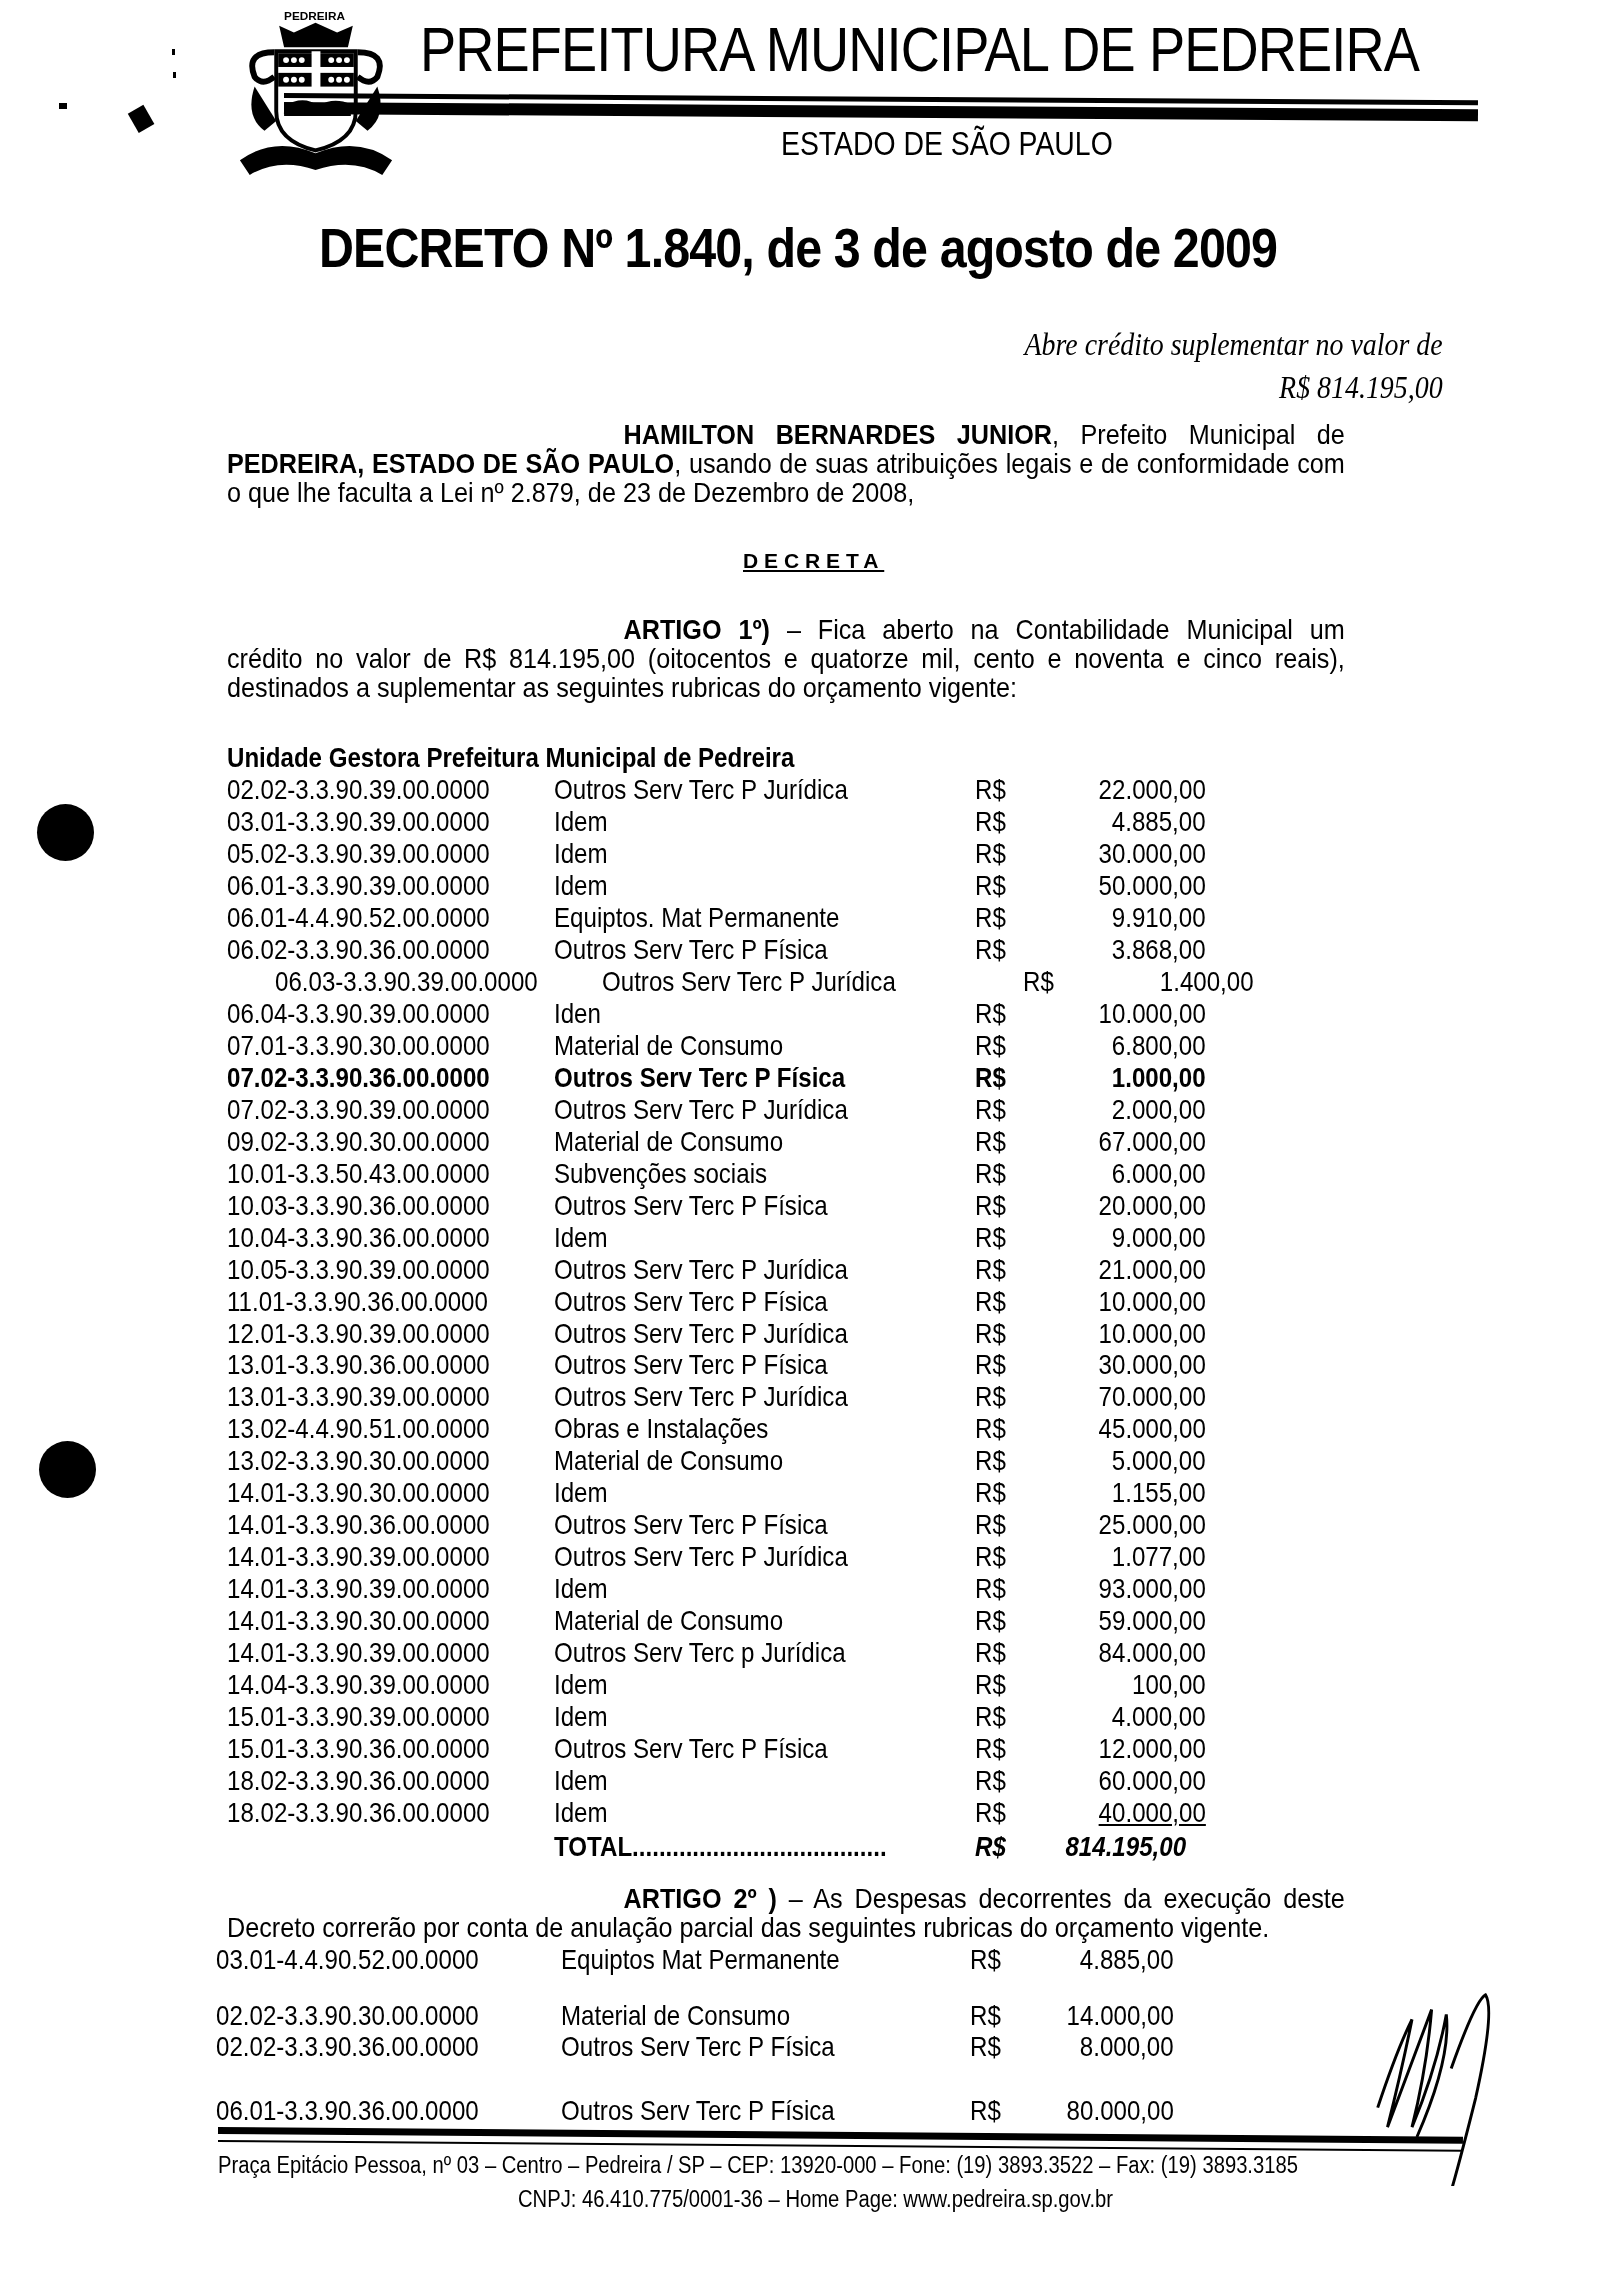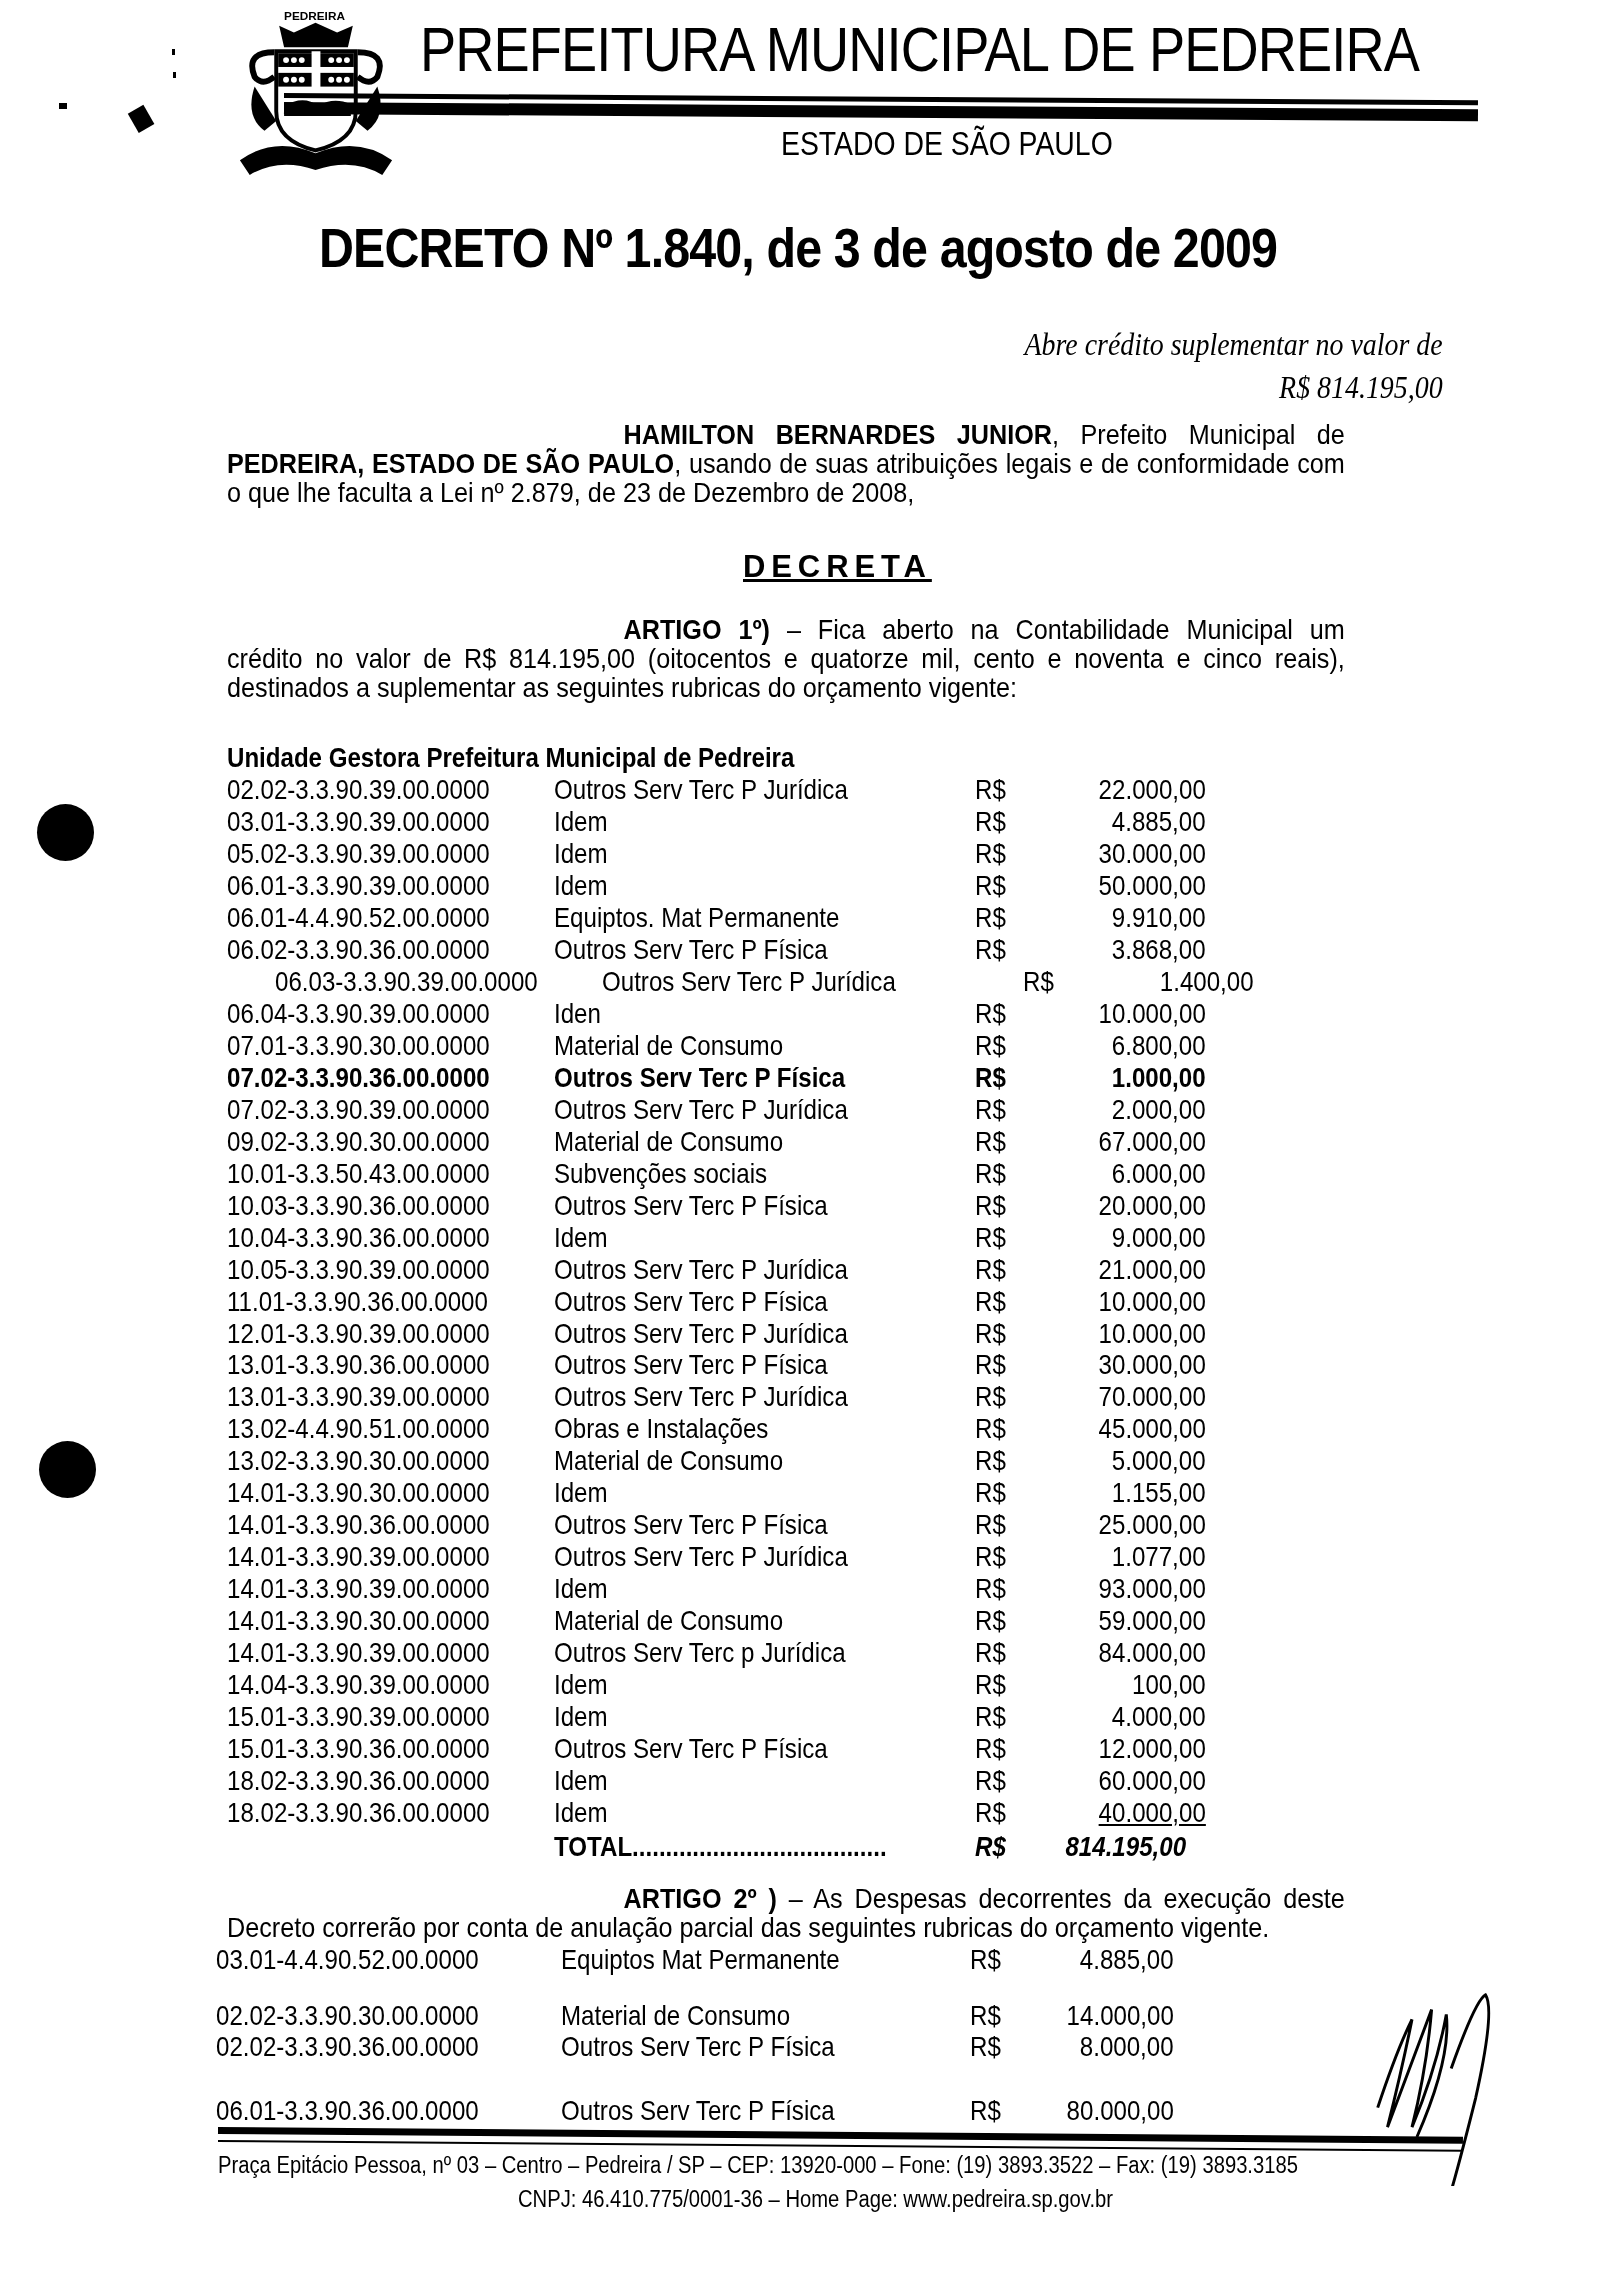--- a/index.html
+++ b/index.html
@@ -30,21 +30,21 @@
   .ementa {
     right: 173px; top: 323px; text-align: right; font-family: "Liberation Serif", serif; font-style: italic;
     font-size: 31px; line-height: 43px; transform: scaleX(0.9); transform-origin: right top;
   }
   .para {
     left: 227px; width: 1215px; font-size: 27.4px; line-height: 29px; text-align: justify;
     transform: scaleX(0.92); transform-origin: left top;
   }
   .para .indent { display: inline-block; width: 431px; }
   .decreta {
-    left: 743px; top: 549px; font-size: 31px; font-weight: bold; letter-spacing: 5.9px;
+    left: 743px; top: 549px; font-size: 21px; font-weight: bold; letter-spacing: 5.9px;
     text-decoration: underline; white-space: nowrap;
   }
   .unit-head {
     left: 227px; top: 742px; font-size: 28px; font-weight: bold; white-space: nowrap;
     transform: scaleX(0.86); transform-origin: left top;
   }
   .row { position: absolute; left: 0; height: 29px; font-size: 27.4px; white-space: nowrap; }
   .row span { position: absolute; top: 0; transform: scaleX(0.88); transform-origin: left top; }
   .row .code { left: 227px; }
   .row .desc { left: 554px; }

